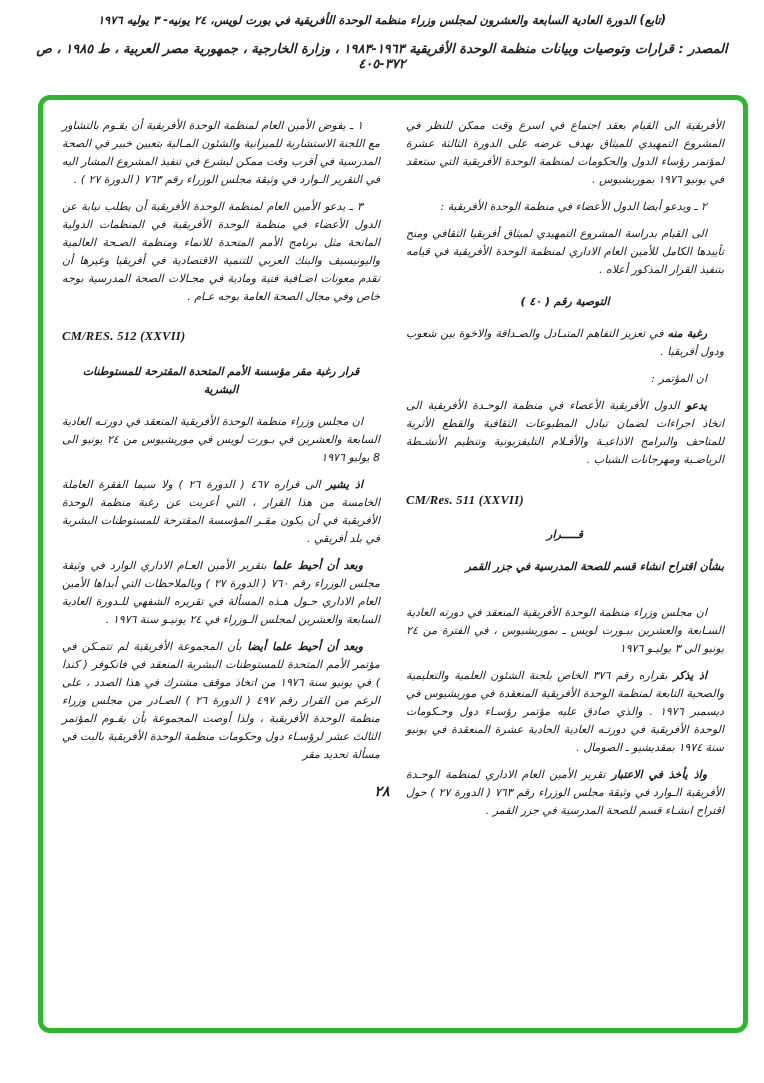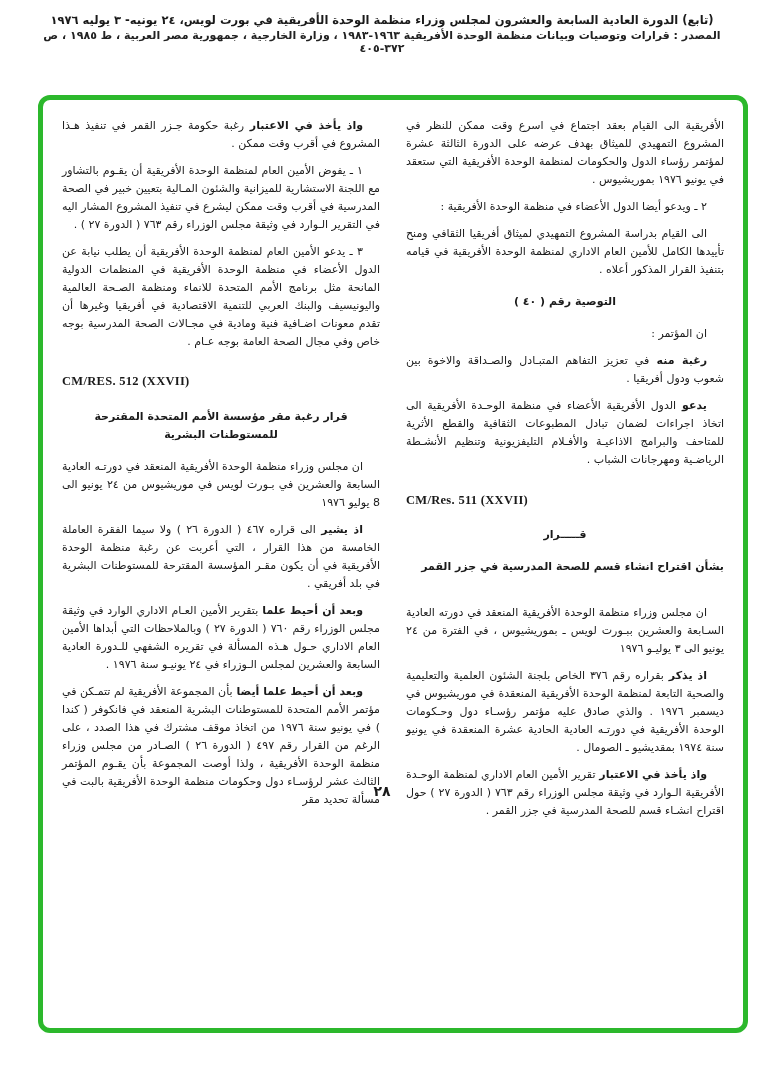--- a/index.html
+++ b/index.html
@@ -1,22 +1,22 @@
 <!DOCTYPE html>
 <html dir="rtl" lang="ar"><head>
 <meta charset="utf-8">
 <style>
   html, body { margin:0; padding:0; background:#ffffff; }
   body { width:764px; height:1083px; overflow:hidden;
          font-family:"DejaVu Sans", sans-serif; color:#1a1a1a; }
-  .page { position:relative; width:764px; height:817px; }
+  .page { position:relative; width:764px; height:817px;font-style:italic; }
 
   header { text-align:center; padding-top:13px; }
   .hdr-main { font-size:11.5px; font-weight:bold; letter-spacing:.2px; padding:0 20px; }
-  .hdr-src  { font-size:11px;  font-weight:bold; margin-top:2px; color:#222; padding:0 30px; }
+  .hdr-src  { font-size:13px;  font-weight:bold; margin-top:14px; color:#222; padding:0 30px; }
 
   .green-box { position:absolute; right:16px; left:38px; top:95px; height:938px;
                border:5px solid #2cb82c; border-radius:12px; box-sizing:border-box;
                display:flex; gap:26px; padding:17px 19px; overflow:hidden; }
 
   .col { flex:1 1 0; font-size:11px; line-height:1.64; text-align:justify; }
 
   .block { margin:0 0 9px 0; }
   .para       { text-indent:17px; }
   .para-flush { text-indent:0; }
@@ -39,32 +39,31 @@
     <div class="hdr-main">(تابع) الدورة العادية السابعة والعشرون لمجلس وزراء منظمة الوحدة الأفريقية في بورت لويس، ٢٤ يونيه- ٣ يوليه ١٩٧٦</div>
     <div class="hdr-src">المصدر : قرارات وتوصيات وبيانات منظمة الوحدة الأفريقية ١٩٦٣-١٩٨٣ ، وزارة الخارجية ، جمهورية مصر العربية ، ط ١٩٨٥ ، ص ٣٧٢-٤٠٥</div>
   </header>
 
   <div class="green-box" style="border-color: rgb(44, 184, 44);">
     <div class="col">
         <div class="block para-flush">الأفريقية الى القيام بعقد اجتماع في اسرع وقت ممكن للنظر في المشروع التمهيدي للميثاق بهدف عرضه على الدورة الثالثة عشرة لمؤتمر رؤساء الدول والحكومات لمنظمة الوحدة الأفريقية التي ستعقد في يونيو ١٩٧٦ بموريشيوس .</div>
         <div class="block para">٢ ـ ويدعو أيضا الدول الأعضاء في منظمة الوحدة الأفريقية :</div>
         <div class="block para">الى القيام بدراسة المشروع التمهيدي لميثاق أفريقيا الثقافي ومنح تأييدها الكامل للأمين العام الاداري لمنظمة الوحدة الأفريقية في قيامه بتنفيذ القرار المذكور أعلاه .</div>
         <div class="block heading-center">التوصية رقم ( ٤٠ )</div>
+        <div class="block para"><b>رغبة منه </b>في تعزيز التفاهم المتبـادل والصـداقة والاخوة بين شعوب ودول أفريقيا .</div>
         <div class="block para">ان المؤتمر :</div>
-        <div class="block para"><b>رغبة منه </b>في تعزيز التفاهم المتبـادل والصـداقة والاخوة بين شعوب ودول أفريقيا .</div>
         <div class="block para"><b>يدعو </b>الدول الأفريقية الأعضاء في منظمة الوحـدة الأفريقية الى اتخاذ اجراءات لضمان تبادل المطبوعات الثقافية والقطع الأثرية للمتاحف والبرامج الاذاعيـة والأفـلام التليفزيونية وتنظيم الأنشـطة الرياضـية ومهرجانات الشباب .</div>
         <div class="block code">CM/Res. 511 (XXVII)</div>
         <div class="block heading-center">قـــــرار</div>
         <div class="block heading">بشأن اقتراح انشاء قسم للصحة المدرسية في جزر القمر</div>
         <div class="block para">ان مجلس وزراء منظمة الوحدة الأفريقية المنعقد في دورته العادية السـابعة والعشرين ببـورت لويس ـ بموريشيوس ، في الفترة من ٢٤ يونيو الى ٣ يوليـو ١٩٧٦</div>
         <div class="block para"><b>اذ يذكر </b>بقراره رقم ٣٧٦ الخاص بلجنة الشئون العلمية والتعليمية والصحية التابعة لمنظمة الوحدة الأفريقية المنعقدة في موريشيوس في ديسمبر ١٩٧٦ . والذي صادق عليه مؤتمر رؤسـاء دول وحـكومات الوحدة الأفريقية في دورتـه العادية الحادية عشرة المنعقدة في يونيو سنة ١٩٧٤ بمقديشيو ـ الصومال .</div>
         <div class="block para"><b>واذ يأخذ في الاعتبار </b>تقرير الأمين العام الاداري لمنظمة الوحـدة الأفريقية الـوارد في وثيقة مجلس الوزراء رقم ٧٦٣ ( الدورة ٢٧ ) حول اقتراح انشـاء قسم للصحة المدرسية في جزر القمر .</div>
       </div>
     <div class="col">
-        <div class="block para"><b>واذ يأخذ في الاعتبار </b>رغبة حكومة جـزر القمر في تنفيذ هـذا المشروع في أقرب وقت ممكن .</div>
         <div class="block para">١ ـ يفوض الأمين العام لمنظمة الوحدة الأفريقية أن يقـوم بالتشاور مع اللجنة الاستشارية للميزانية والشئون المـالية بتعيين خبير في الصحة المدرسية في أقرب وقت ممكن ليشرع في تنفيذ المشروع المشار اليه في التقرير الـوارد في وثيقة مجلس الوزراء رقم ٧٦٣ ( الدورة ٢٧ ) .</div>
         <div class="block para">٣ ـ يدعو الأمين العام لمنظمة الوحدة الأفريقية أن يطلب نيابة عن الدول الأعضاء في منظمة الوحدة الأفريقية في المنظمات الدولية المانحة مثل برنامج الأمم المتحدة للانماء ومنظمة الصـحة العالمية واليونيسيف والبنك العربي للتنمية الاقتصادية في أفريقيا وغيرها أن تقدم معونات اضـافية فنية ومادية في مجـالات الصحة المدرسية بوجه خاص وفي مجال الصحة العامة بوجه عـام .</div>
         <div class="block code">CM/RES. 512 (XXVII)</div>
         <div class="block heading-center">قرار رغبة مقر مؤسسة الأمم المتحدة المقترحة للمستوطنات البشرية</div>
         <div class="block para">ان مجلس وزراء منظمة الوحدة الأفريقية المنعقد في دورتـه العادية السابعة والعشرين في بـورت لويس في موريشيوس من ٢٤ يونيو الى 8 يوليو ١٩٧٦</div>
         <div class="block para"><b>اذ يشير </b>الى قراره ٤٦٧ ( الدورة ٢٦ ) ولا سيما الفقرة العاملة الخامسة من هذا القرار ، التي أعربت عن رغبة منظمة الوحدة الأفريقية في أن يكون مقـر المؤسسة المقترحة للمستوطنات البشرية في بلد أفريقي .</div>
         <div class="block para"><b>وبعد أن أحيط علما </b>بتقرير الأمين العـام الاداري الوارد في وثيقة مجلس الوزراء رقم ٧٦٠ ( الدورة ٢٧ ) وبالملاحظات التي أبداها الأمين العام الاداري حـول هـذه المسألة في تقريره الشفهي للـدورة العادية السابعة والعشرين لمجلس الـوزراء في ٢٤ يونيـو سنة ١٩٧٦ .</div>
         <div class="block para"><b>وبعد أن أحيط علما أيضا </b>بأن المجموعة الأفريقية لم تتمـكن في مؤتمر الأمم المتحدة للمستوطنات البشرية المنعقد في فانكوفر ( كندا ) في يونيو سنة ١٩٧٦ من اتخاذ موقف مشترك في هذا الصدد ، على الرغم من القرار رقم ٤٩٧ ( الدورة ٢٦ ) الصـادر من مجلس وزراء منظمة الوحدة الأفريقية ، ولذا أوصت المجموعة بأن يقـوم المؤتمر الثالث عشر لرؤسـاء دول وحكومات منظمة الوحدة الأفريقية بالبت في مسألة تحديد مقر</div>
       </div>
   </div>

